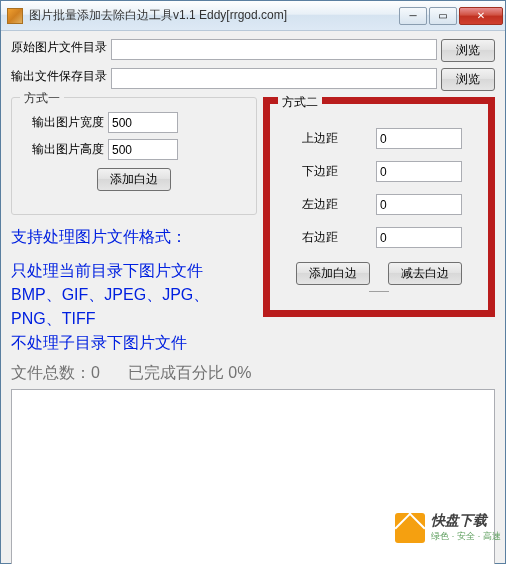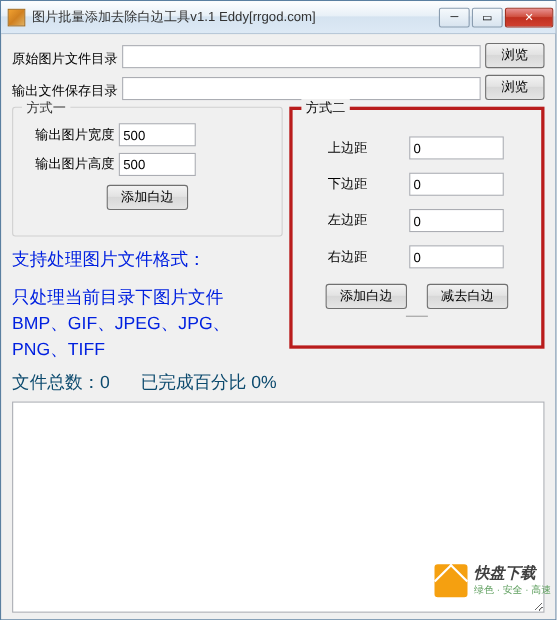--- a/index.html
+++ b/index.html
@@ -38,21 +38,21 @@
     .win-btn.close {
       background: linear-gradient(to bottom, #e89090, #d05040 45%, #c03020 50%, #d04030);
       border-color: #a03020; color: #fff;
       width: 44px;
     }
     
     .body {
       padding: 8px 10px;
     }
     
-    .row { display: flex; align-items: flex-end; margin-bottom: 6px; gap: 4px; }
+    .row { display: flex; align-items: flex-start; margin-bottom: 6px; gap: 4px; }
     .label { font-size: 12px; color: #000; white-space: nowrap; }
     .textinput {
       height: 21px; border: 1px solid #abadb3;
       background: #fff; padding: 0 3px; font-size: 12px;
       flex: 1;
     }
     .btn {
       height: 23px; min-width: 54px;
       border: 1px solid #707070;
       background: linear-gradient(to bottom, #f2f2f2, #e3e3e3 45%, #d8d8d8 50%, #e5e5e5);
@@ -77,34 +77,34 @@
     
     .method1 { width: 246px; }
     .method1 .groupbox { height: 118px; }
     .m1-row { display: flex; align-items: center; margin: 6px 0; }
     .m1-row .label { width: 86px; padding-left: 10px; }
     .m1-row .textinput { width: 70px; flex: none; }
     .m1-btn-row { display: flex; justify-content: center; margin-top: 8px; }
     
     .method2 { flex: 1; }
     .method2 .groupbox {
-      border: 3px solid #b91c1c;
+      border: 7px solid #b91c1c;
       border-radius: 0;
       height: 220px;
       padding: 12px 14px;
     }
     .method2 .groupbox-title { top: -10px; color: #000; }
     .m2-row { display: flex; align-items: center; margin: 12px 0; gap: 28px; }
     .m2-row .label { width: 64px; padding-left: 18px; }
     .m2-row .textinput { width: 86px; flex: none; }
     .m2-btns { display: flex; gap: 18px; justify-content: center; margin-top: 14px; }
     
     .info-block { margin-top: 10px; font-size: 16px; line-height: 1.5; }
     .blue-text { color: #0020e0; }
-    .red-text { color: #0c4a6e; }
+    .red-text { color: #737373; }
     .stats { display: flex; gap: 28px; margin-top: 6px; }
     
     .divider {
       border-top: 1px solid #a0a0a0;
       width: 20px;
       margin: 6px auto 0 auto;
     }
     
     .log-area {
       width: 100%; height: 192px;
@@ -180,20 +180,21 @@
           </div>
           <div class="m1-btn-row">
             <button class="btn">添加白边</button>
           </div>
         </div>
 
         <div class="info-block">
           <div class="blue-text">支持处理图片文件格式：</div>
           <div class="blue-text" style="margin-top:10px">只处理当前目录下图片文件</div>
           <div class="blue-text">BMP、GIF、JPEG、JPG、PNG、TIFF</div>
+          <div class="blue-text">不处理子目录下图片文件</div>
           <div class="stats">
             <div class="red-text">
               <span>文件总数：</span><span>0</span>
             </div>
             <div class="red-text">
               <span>已完成百分比</span> <span>0%</span>
             </div>
           </div>
         </div>
       </div>

